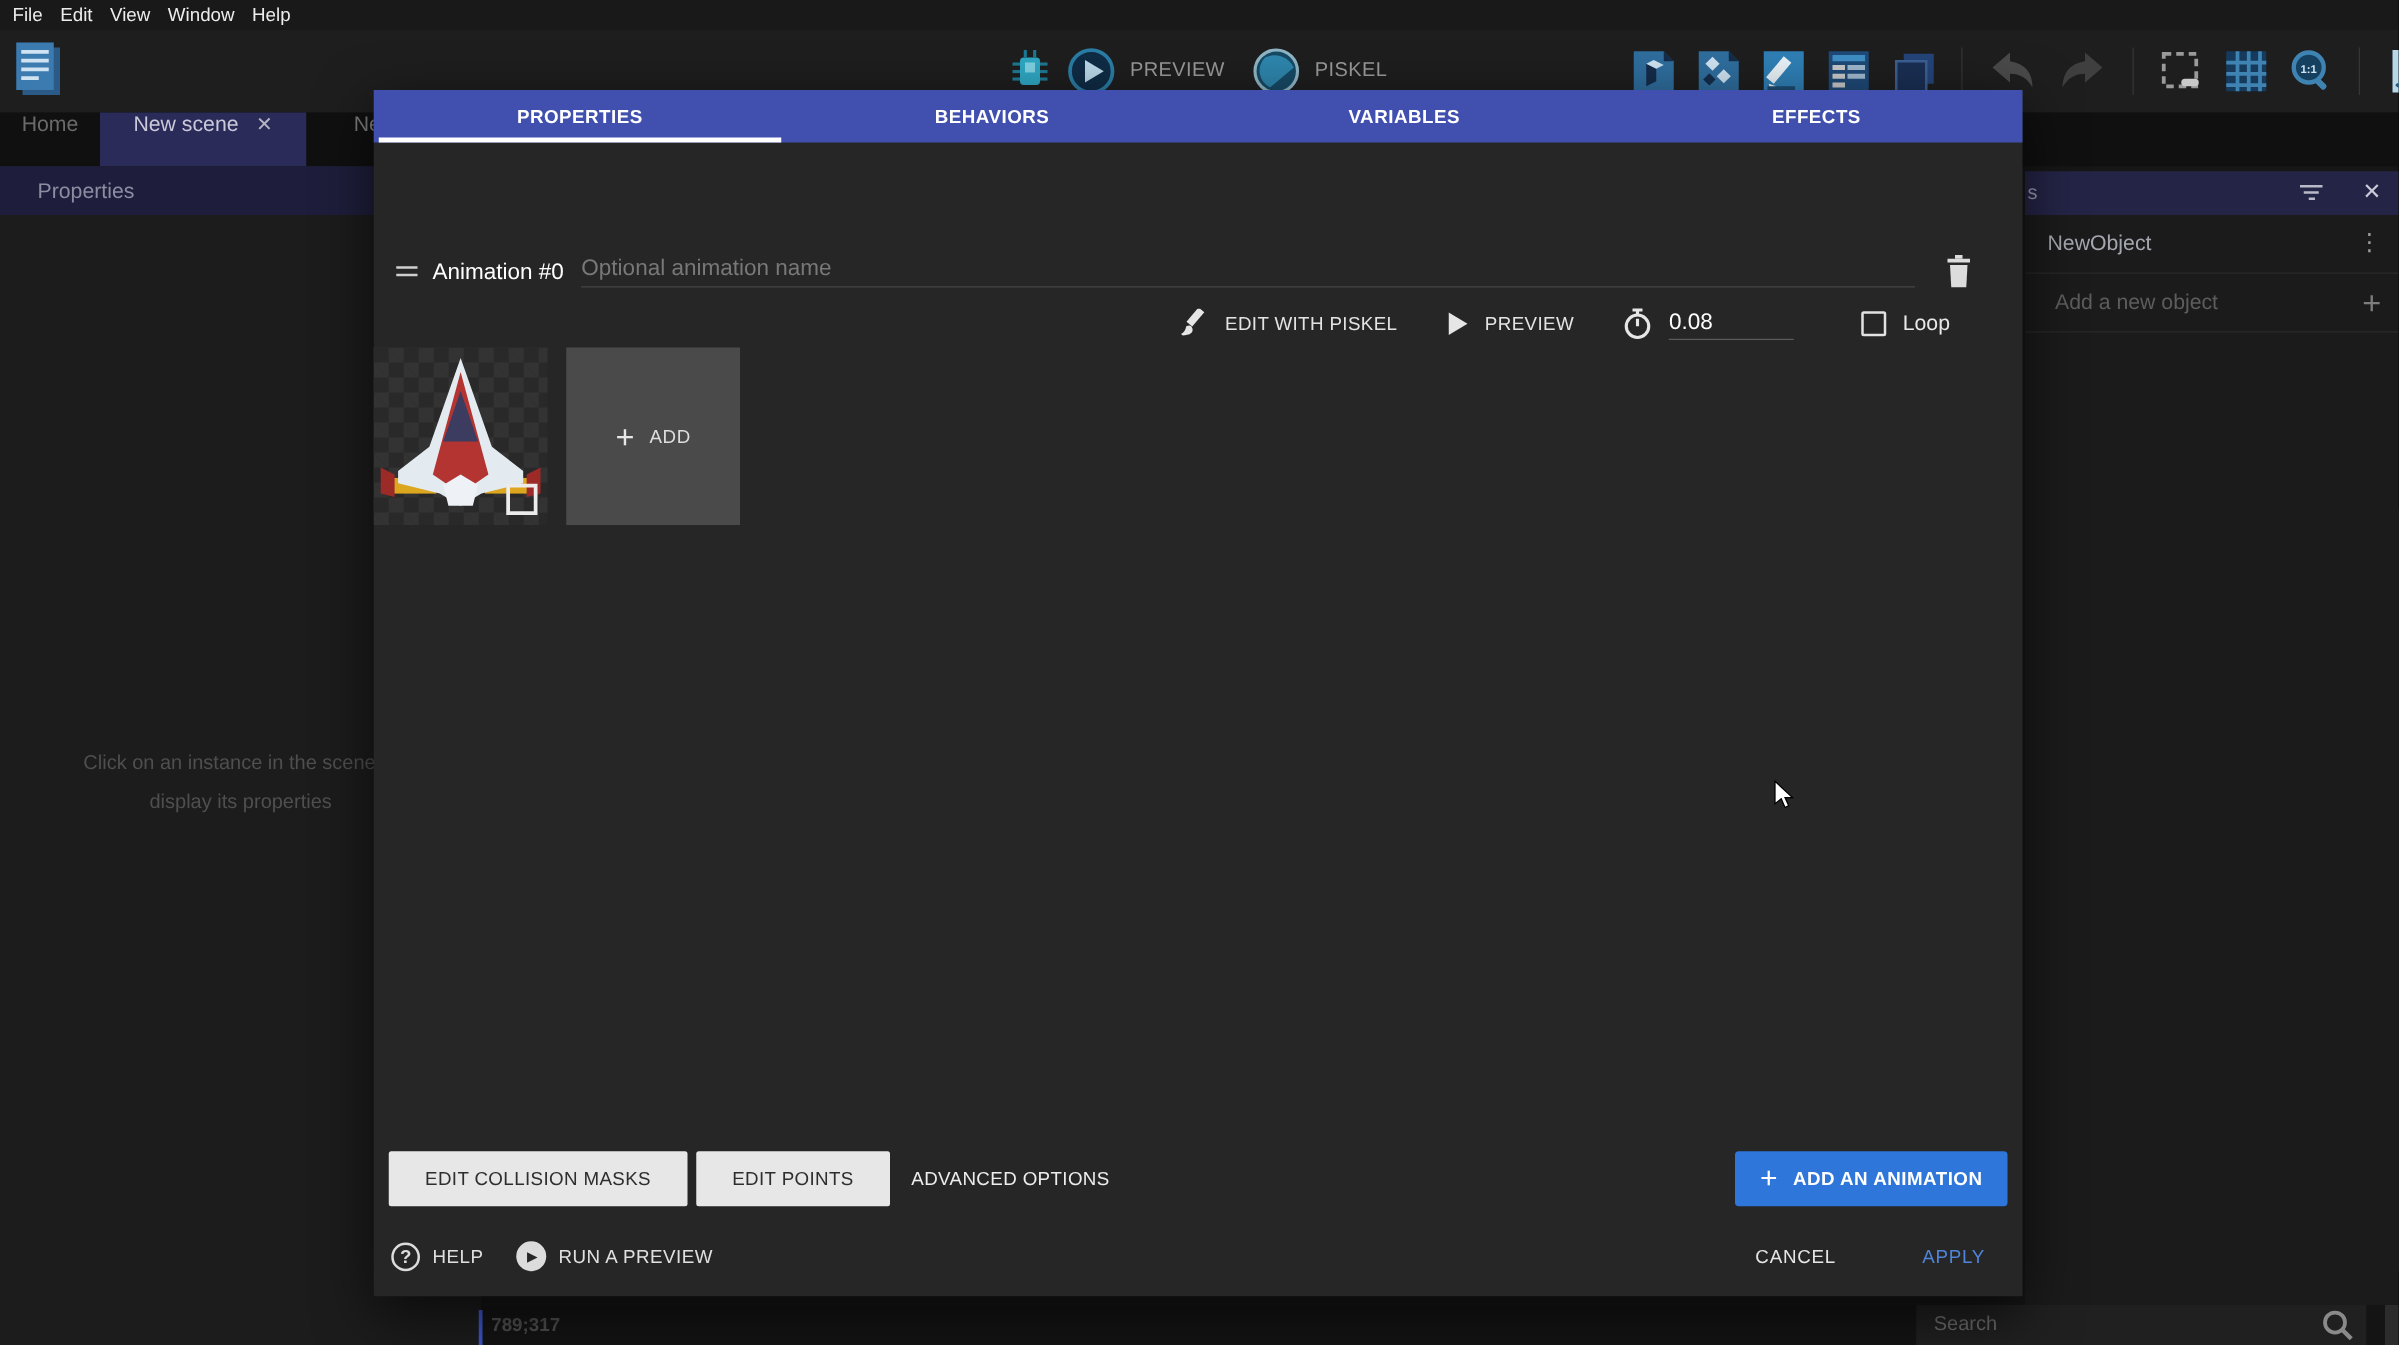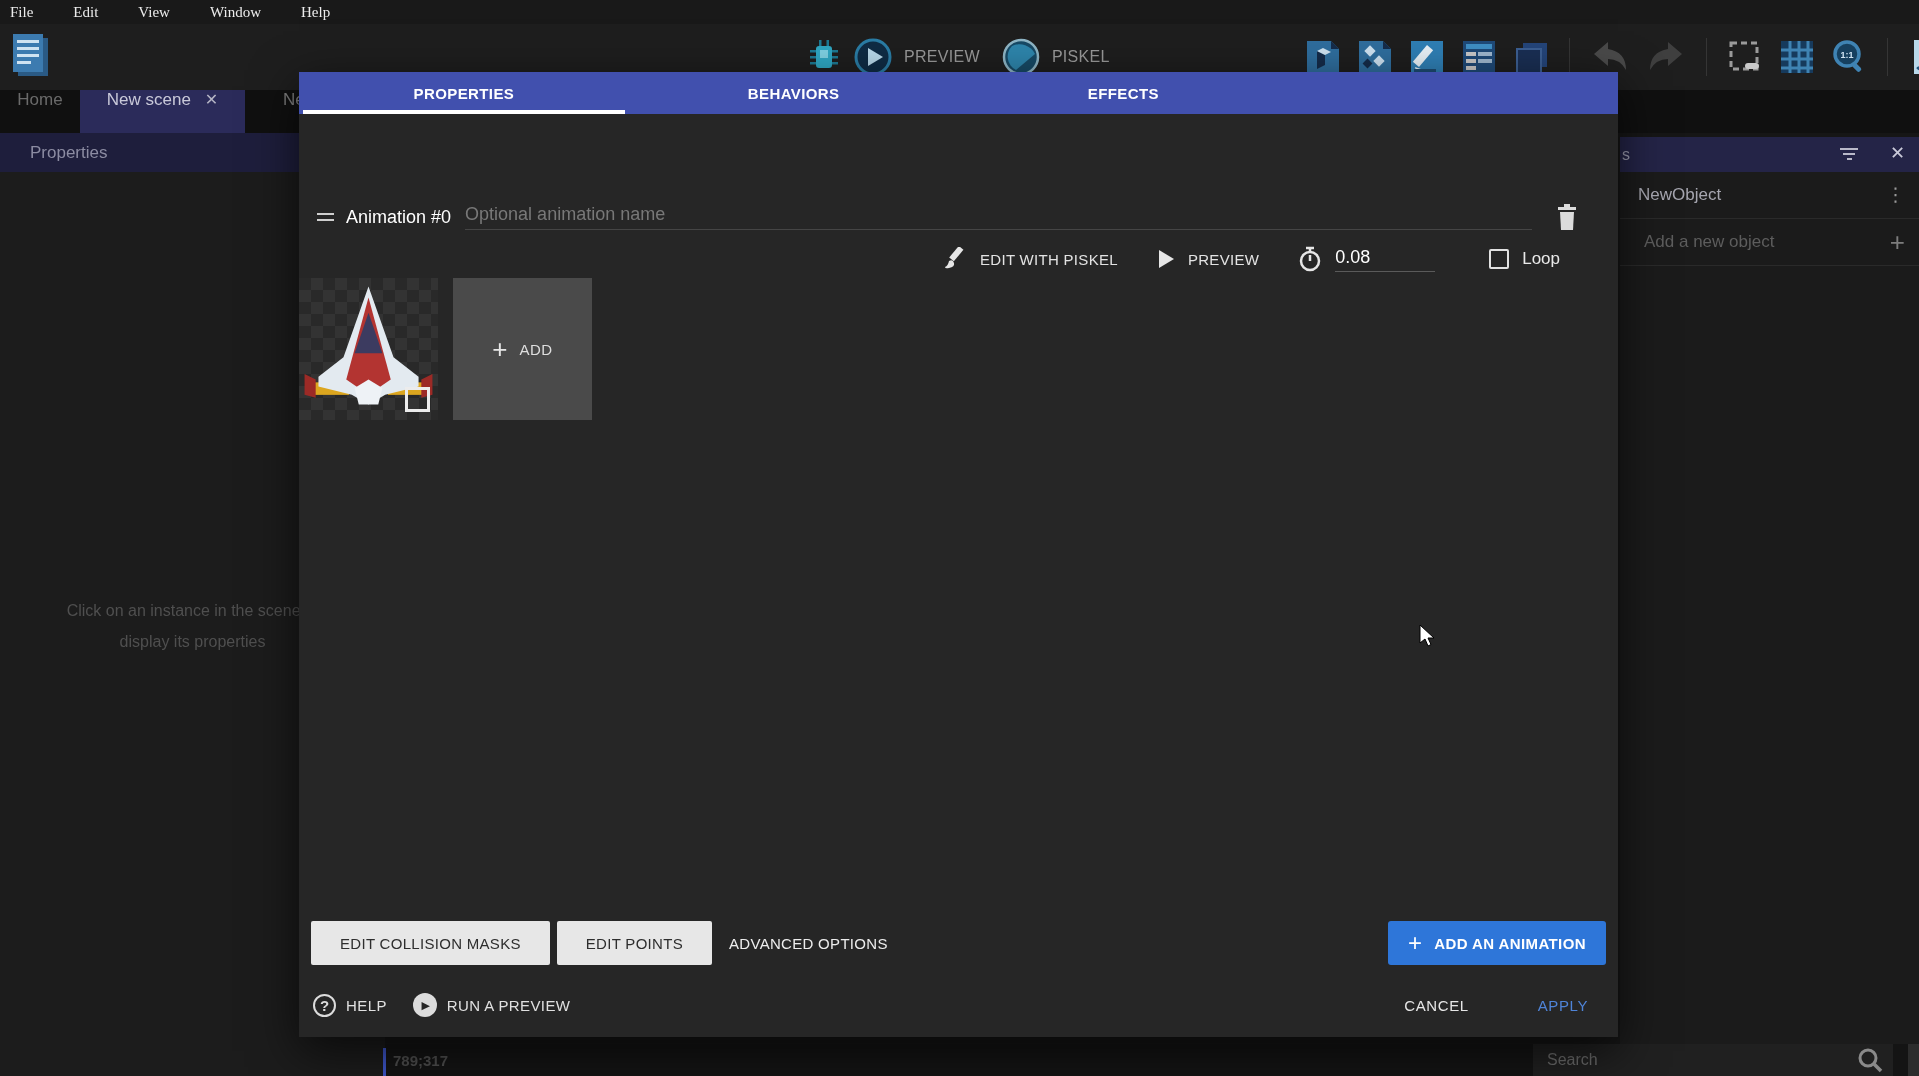--- a/index.html
+++ b/index.html
@@ -2,21 +2,21 @@
 <html><head>
 <meta charset="utf-8">
 <style>
   * { margin:0; padding:0; box-sizing:border-box; }
   html,body { background:#000; }
   body { font-family:"Liberation Sans", sans-serif; }
   .screen { position:relative; width:1919px; height:1076px; background:#161616; overflow:hidden; }
 
   
   .menubar { position:absolute; left:0; top:0; width:1919px; height:24px; background:#191919;
-             display:flex; align-items:center; gap:40px; padding-left:10px;font-family:Liberation Serif, serif; }
+             display:flex; align-items:center; gap:14px; padding-left:10px; }
   .menubar .mi { color:#ececec; font-size:15px; cursor:default; }
 
   
   .toolbar { position:absolute; left:0; top:24px; width:1919px; height:66px; background:#1e1e1e; }
   .tb-left { position:absolute; left:10px; top:8px; }
   .tb-center { position:absolute; left:806px; top:14px; display:flex; align-items:center; gap:12px; }
   .tb-right { position:absolute; left:1305px; top:14px; display:flex; align-items:center; gap:16px; }
   .tb-label { color:#9a9a9a; font-size:16px; letter-spacing:.3px; }
   .tb-sep { width:1px; height:38px; background:#353535; margin:0 4px; }
   .ticon { display:flex; align-items:center; justify-content:center; }
@@ -321,20 +321,21 @@
         </svg>
       </span>
     </div>
     <span class="sb-edge"></span>
   </div>
 
   <div class="modal">
     <div class="m-tabs">
       <div class="m-tab active">PROPERTIES</div>
       <div class="m-tab">BEHAVIORS</div>
+      <div class="m-tab">VARIABLES</div>
       <div class="m-tab">EFFECTS</div>
     </div>
 
 
     <div class="anim-header">
       <span class="drag-handle">
           <span></span>
           <span></span>
         </span>
       <span class="anim-title">Animation #0</span>

